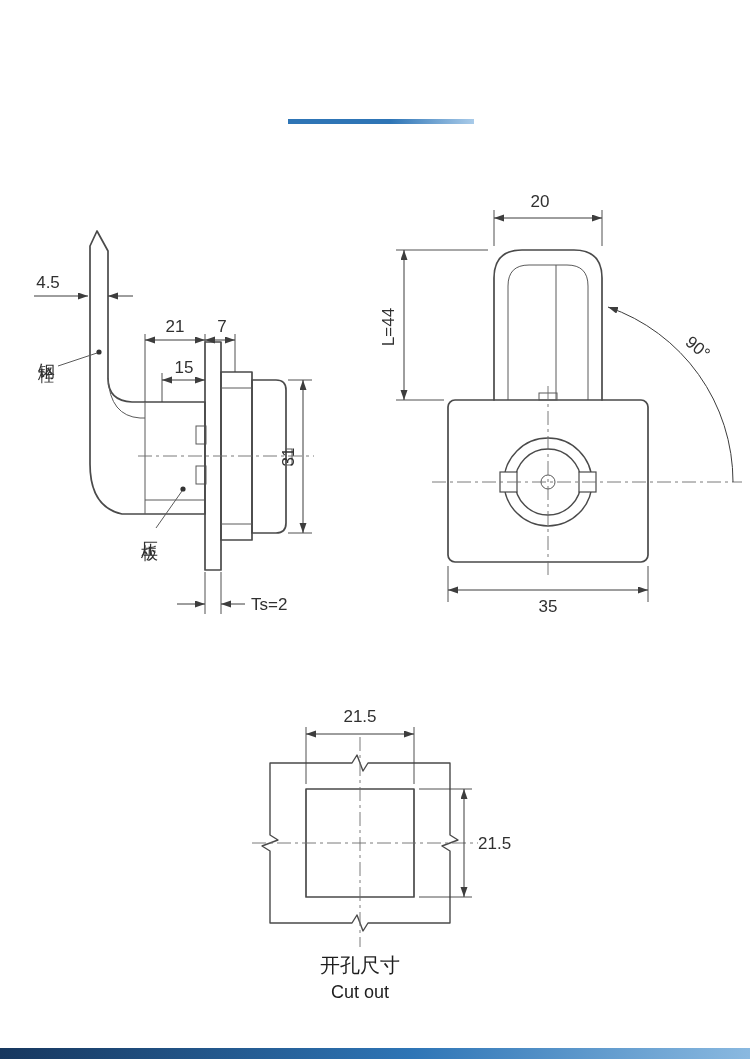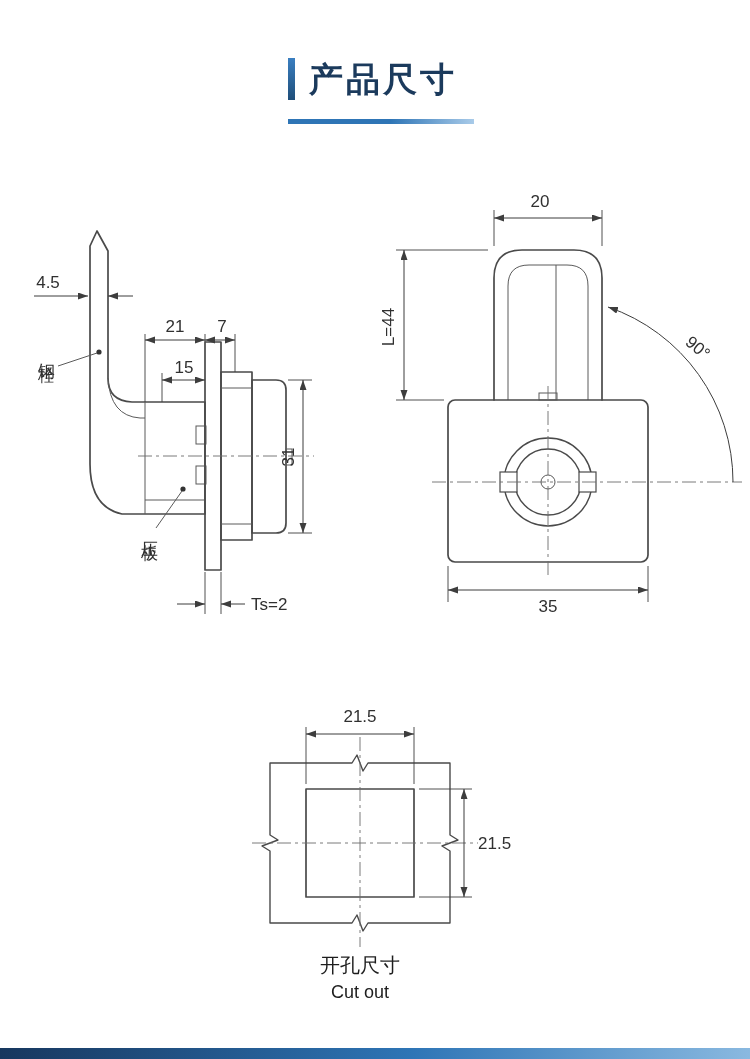--- a/index.html
+++ b/index.html
@@ -31,24 +31,20 @@
   .whitefill{fill:#fff;stroke:#4a4a4a;stroke-width:1.2;}
   
   .vlabel{position:absolute;writing-mode:vertical-rl;text-orientation:upright;
     font-size:17px;color:#303030;letter-spacing:3px;line-height:1;}
 </style>
 </head>
 <body>
 
 <div class="page">
 
-  <div class="title-block">
-    <div class="accent-bar"></div>
-    <h1 class="page-title">产品尺寸</h1>
-  </div>
   <div class="title-underline"></div>
 
   <svg class="drawing" width="750" height="1059" viewBox="0 0 750 1059">
     <defs>
       <marker id="arw" markerWidth="11" markerHeight="8" refX="10" refY="3.5" orient="auto-start-reverse" markerUnits="userSpaceOnUse">
         <path d="M0,0 L10,3.5 L0,7 Z" fill="#3d3d3d"></path>
       </marker>
     </defs>
 
     <g>

